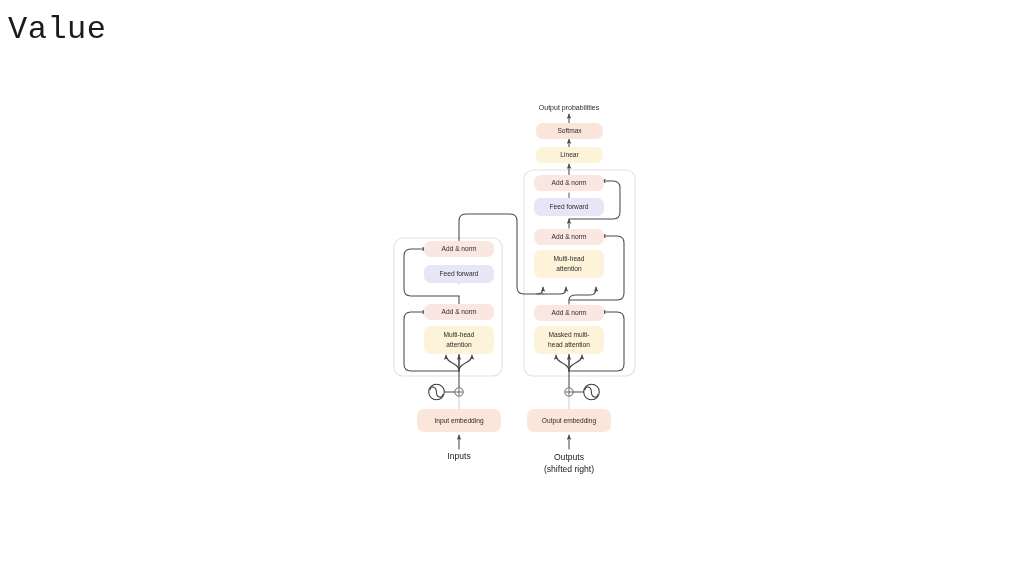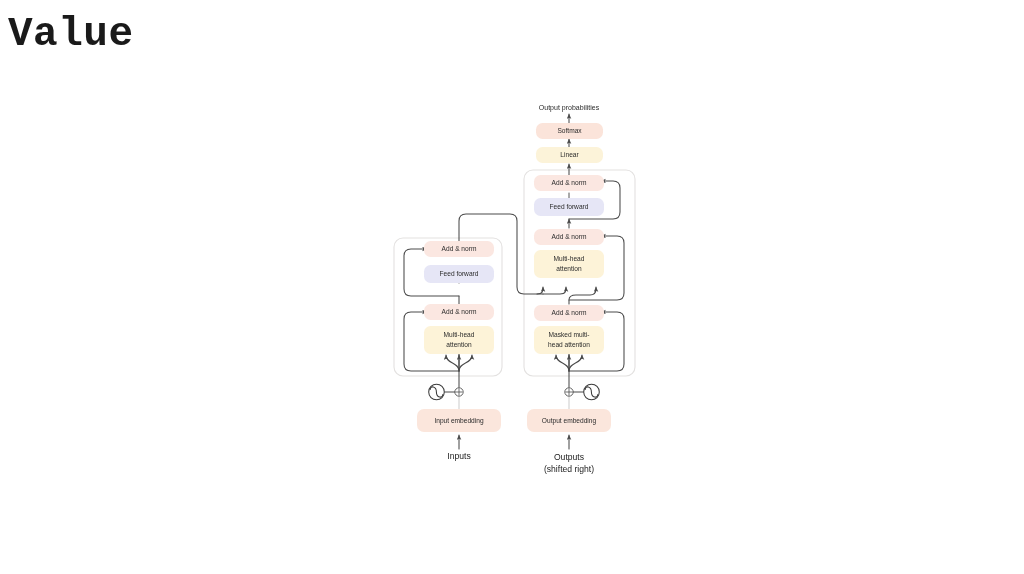--- a/index.html
+++ b/index.html
@@ -13,22 +13,22 @@
     height: 574px;
     position: relative;
     overflow: hidden;
     font-family: "Liberation Sans", sans-serif;
   }
   #slide-title {
     position: absolute;
     left: 8px;
     top: 14px;
     font-family: "Liberation Mono", "DejaVu Sans Mono", monospace;
-    font-size: 41px;
-    font-weight: 700;
+    font-size: 32px;
+    font-weight: 400;
     letter-spacing: 0.5px;
     color: #1a1a1a;
     line-height: 1;
     white-space: pre;
   }
   #diagram-wrap {
     position: absolute;
     left: 0;
     top: 0;
     width: 1024px;

